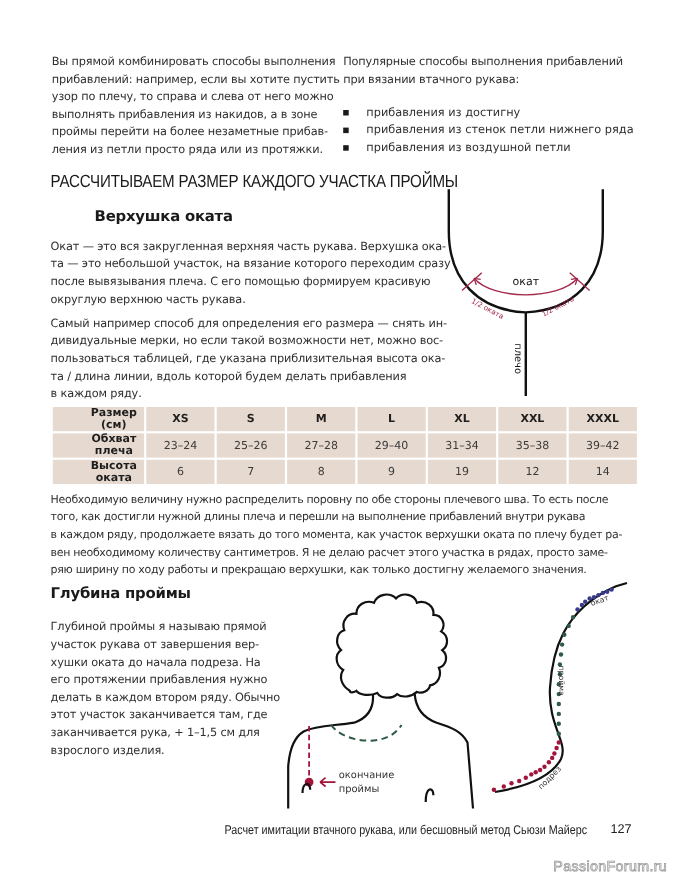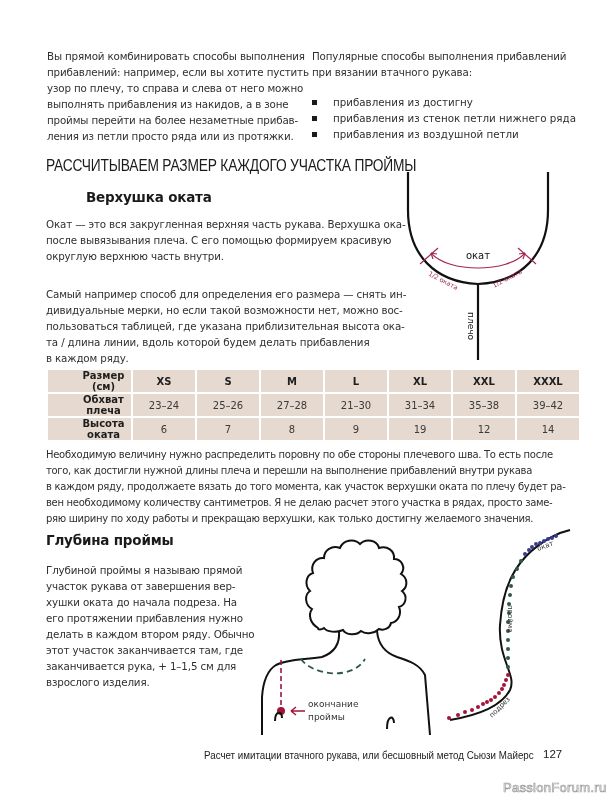--- a/index.html
+++ b/index.html
@@ -44,22 +44,23 @@
   <li>прибавления из стенок петли нижнего ряда</li>
   <li>прибавления из воздушной петли</li>
 </ul>
 
 <div class="abs h-section" style="left:46px; top:157px;">РАССЧИТЫВАЕМ РАЗМЕР КАЖДОГО УЧАСТКА ПРОЙМЫ</div>
 
 <div class="abs h-sub" style="left:46px; top:189px;margin-left:40px;">Верхушка оката</div>
 
 <div class="abs para" style="left:46px; top:216px;">
   <span class="line">Окат — это вся закругленная верхняя часть рукава. Верхушка ока-</span>
+  <span class="line">та — это небольшой участок, на вязание которого переходим сразу</span>
   <span class="line">после вывязывания плеча. С его помощью формируем красивую</span>
-  <span class="line">округлую верхнюю часть внутри.</span>
+  <span class="line">округлую верхнюю часть рукава.</span>
 </div>
 
 <div class="abs para" style="left:46px; top:286px;">
   <span class="line">Самый например способ для определения его размера — снять ин-</span>
   <span class="line">дивидуальные мерки, но если такой возможности нет, можно вос-</span>
   <span class="line">пользоваться таблицей, где указана приблизительная высота ока-</span>
   <span class="line">та / длина линии, вдоль которой будем делать прибавления</span>
   <span class="line">в каждом ряду.</span>
 </div>
 
@@ -87,21 +88,21 @@
     <td class="col">L</td>
     <td class="col">XL</td>
     <td class="col">XXL</td>
     <td class="col">XXXL</td>
   </tr>
   <tr>
     <td class="rowlabel">Обхват плеча</td>
     <td>23–24</td>
     <td>25–26</td>
     <td>27–28</td>
-    <td>21–30</td>
+    <td>29–40</td>
     <td>31–34</td>
     <td>35–38</td>
     <td>39–42</td>
   </tr>
   <tr>
     <td class="rowlabel">Высота оката</td>
     <td>6</td>
     <td>7</td>
     <td>8</td>
     <td>9</td>
@@ -186,14 +187,14 @@
       <circle cx="25" cy="187" r="2" fill="#a3143a"></circle>
       <circle cx="18" cy="190" r="2" fill="#a3143a"></circle>
       <circle cx="9" cy="193" r="2" fill="#a3143a"></circle>
     </g>
   <text x="98" y="26" font-size="7" fill="#333" transform="rotate(-20 98 26)">окат</text>
   <text x="68" y="80" font-size="7" fill="#333" transform="rotate(90 68 80)">пройма</text>
   <text x="52" y="193" font-size="7" fill="#333" transform="rotate(-45 52 193)">подрез</text>
 </svg>
 
 <div class="abs footer-text" style="left:204px; top:749px;">Расчет имитации втачного рукава, или бесшовный метод Сьюзи Майерс</div>
-<div class="abs page-num" style="left:543px; top:748px;text-align:center;">127</div>
+<div class="abs page-num" style="left:555px; top:748px;text-align:center;">127</div>
 <div class="abs watermark" style="left:503px; top:780px;">PassionForum.ru</div>
 
 </body></html>

